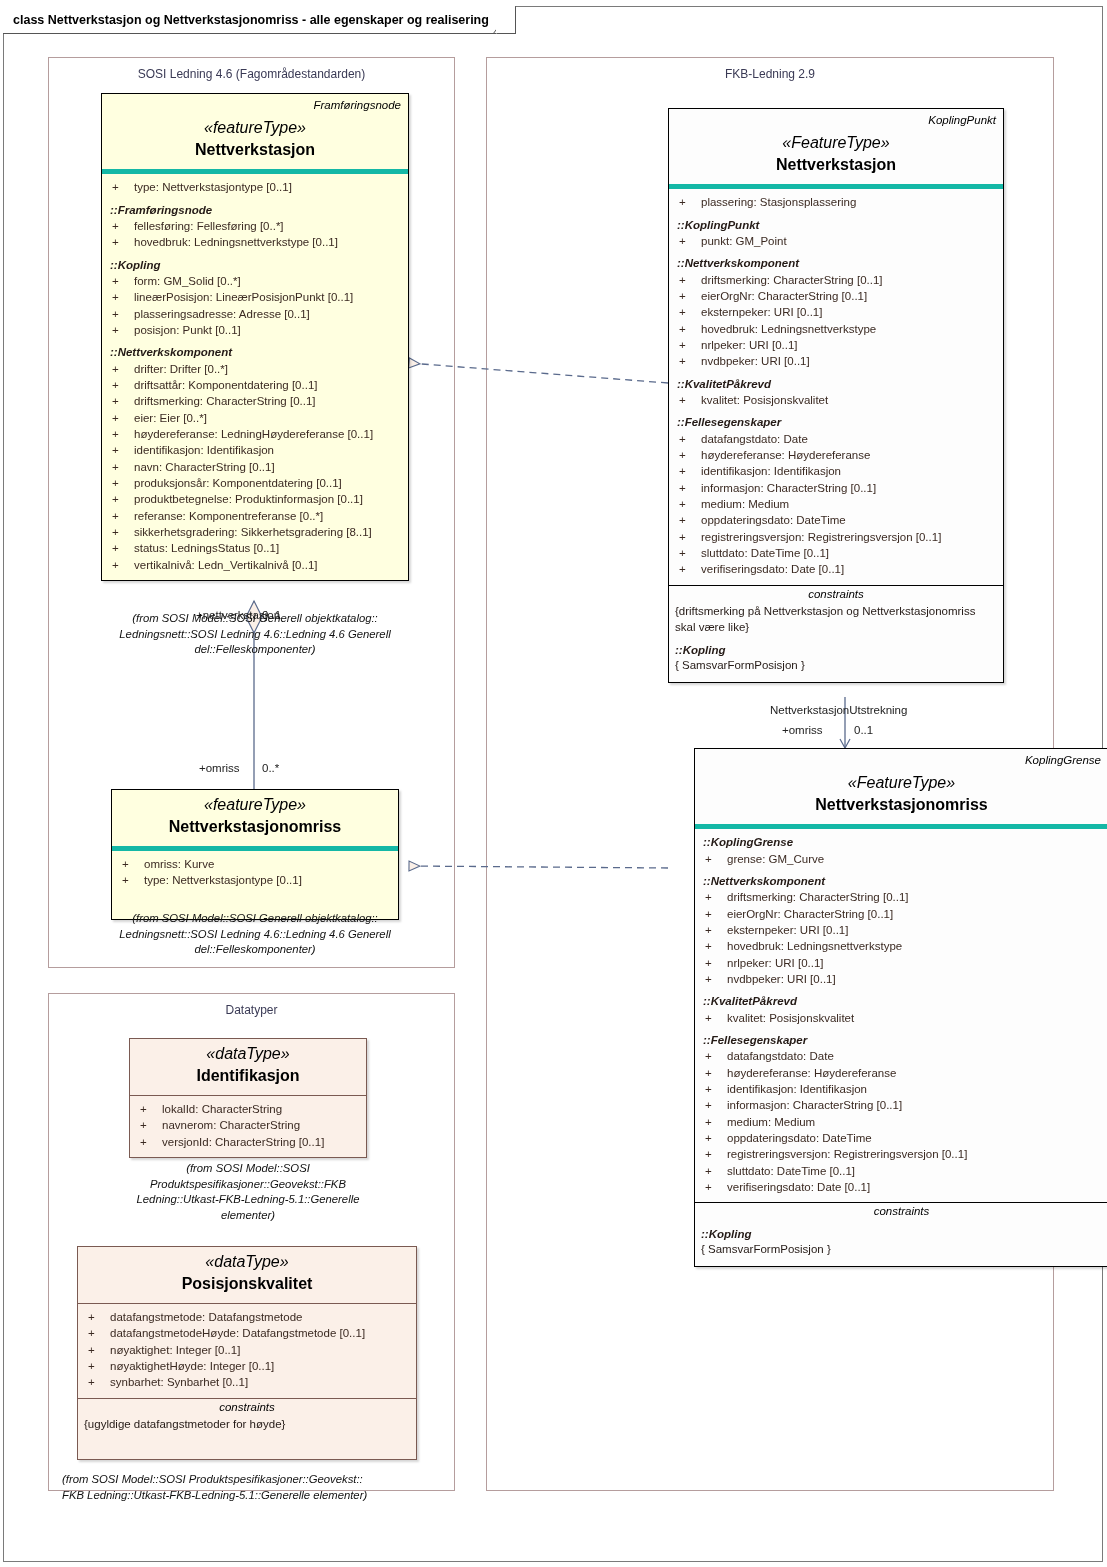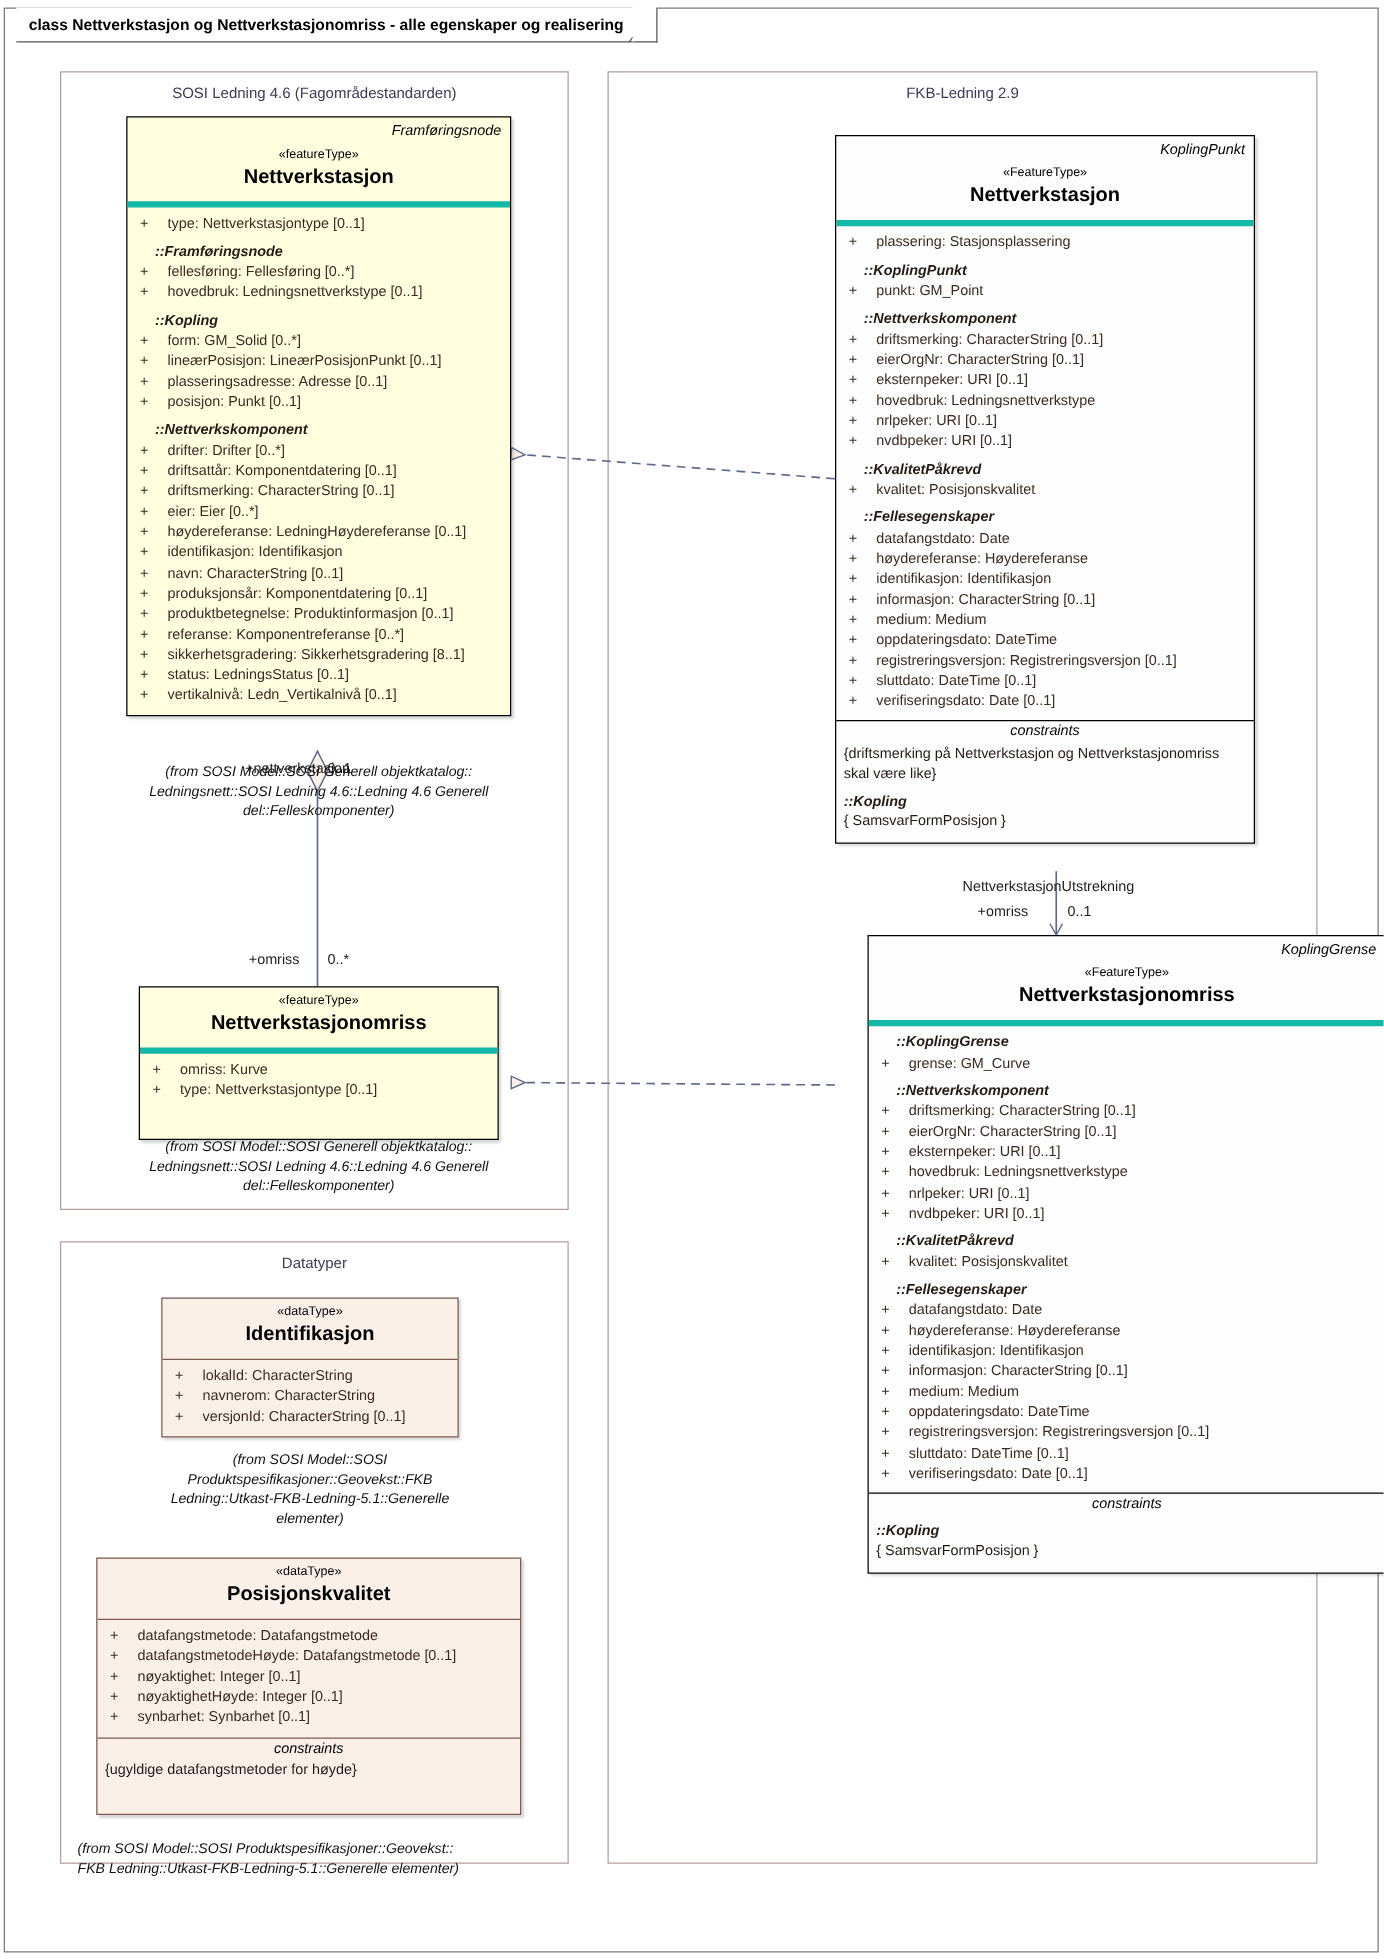--- a/index.html
+++ b/index.html
@@ -15,21 +15,21 @@
     overflow:hidden;
     background:#ffffff;
   }
 
   
   .diagram-frame{
     position:absolute;left:3px;top:6px;width:1100px;height:1556px;
     border:1px solid #7a7a7a;box-sizing:border-box;
   }
   .title-tab{
-    position:absolute;left:13px;top:6px;height:28px;
+    position:absolute;left:3px;top:6px;height:28px;
     background:#ffffff;border:1px solid #555;border-left:none;border-top:none;
     box-sizing:border-box;
     padding:0 26px 0 10px;
     display:flex;align-items:center;
     font-size:12.5px;font-weight:bold;color:#000;
     white-space:nowrap;
     z-index:6;
   }
   .title-tab::after{
     content:"";position:absolute;right:-1px;top:-1px;
@@ -77,21 +77,21 @@
   }
   .cls.dtype .cls-header{border-bottom:1px solid #7a5a52;}
   .ctx-name{
     text-align:right;
     font-style:italic;
     font-size:11.5px;
     color:#000;
     margin-bottom:5px;
     line-height:1.25;
   }
-  .stereo{font-size:10px;color:#000;line-height:1.35;}
+  .stereo{font-size:16px;color:#000;line-height:1.35;font-style:italic;}
   .cls-title{font-size:16px;font-weight:bold;color:#000;line-height:1.4;}
 
   .cls-body{padding:5px 6px 7px 6px;}
   .cls.dtype .cls-body{color:#4a3b36;}
 
   .attr{
     display:flex;
     align-items:baseline;
     white-space:nowrap;
     color:#3b2a22;
@@ -101,21 +101,20 @@
   .attr .vis{width:22px;flex:0 0 22px;text-align:left;padding-left:4px;}
   .attr .sig{flex:1 1 auto;overflow:hidden;}
   .group{
     font-style:italic;
     font-weight:bold;
     color:#241a16;
     padding-left:2px;
     margin-top:6px;
     margin-bottom:0px;
     white-space:nowrap;
-    margin-left:14px;
   }
   .group:first-child{margin-top:0;}
 
   .cls-constraints{
     border-top:1px solid #000;
     padding:0 6px 8px 6px;
   }
   .cls.dtype .cls-constraints{border-top:1px solid #7a5a52;}
   .constraints-title{
     text-align:center;font-style:italic;font-size:11.5px;color:#000;

